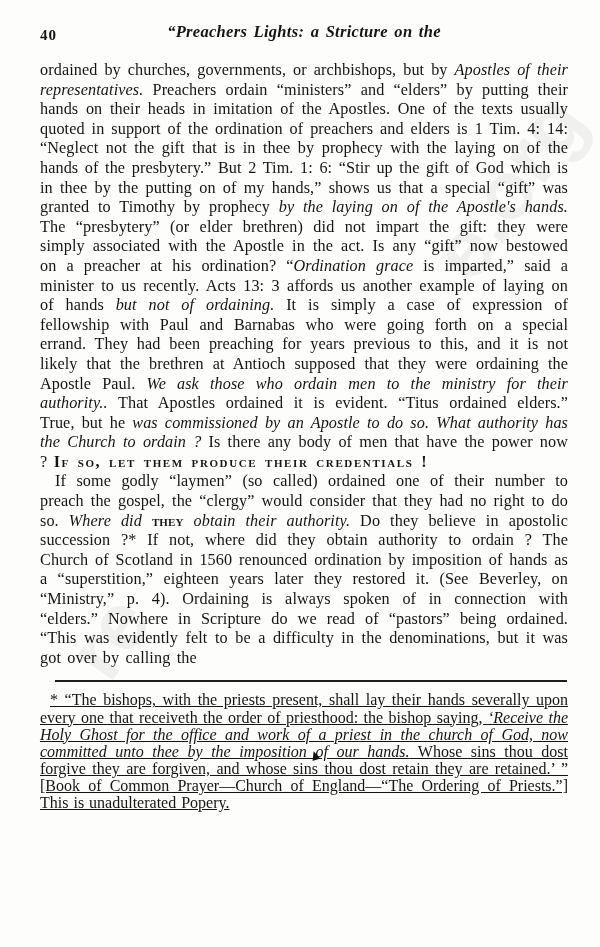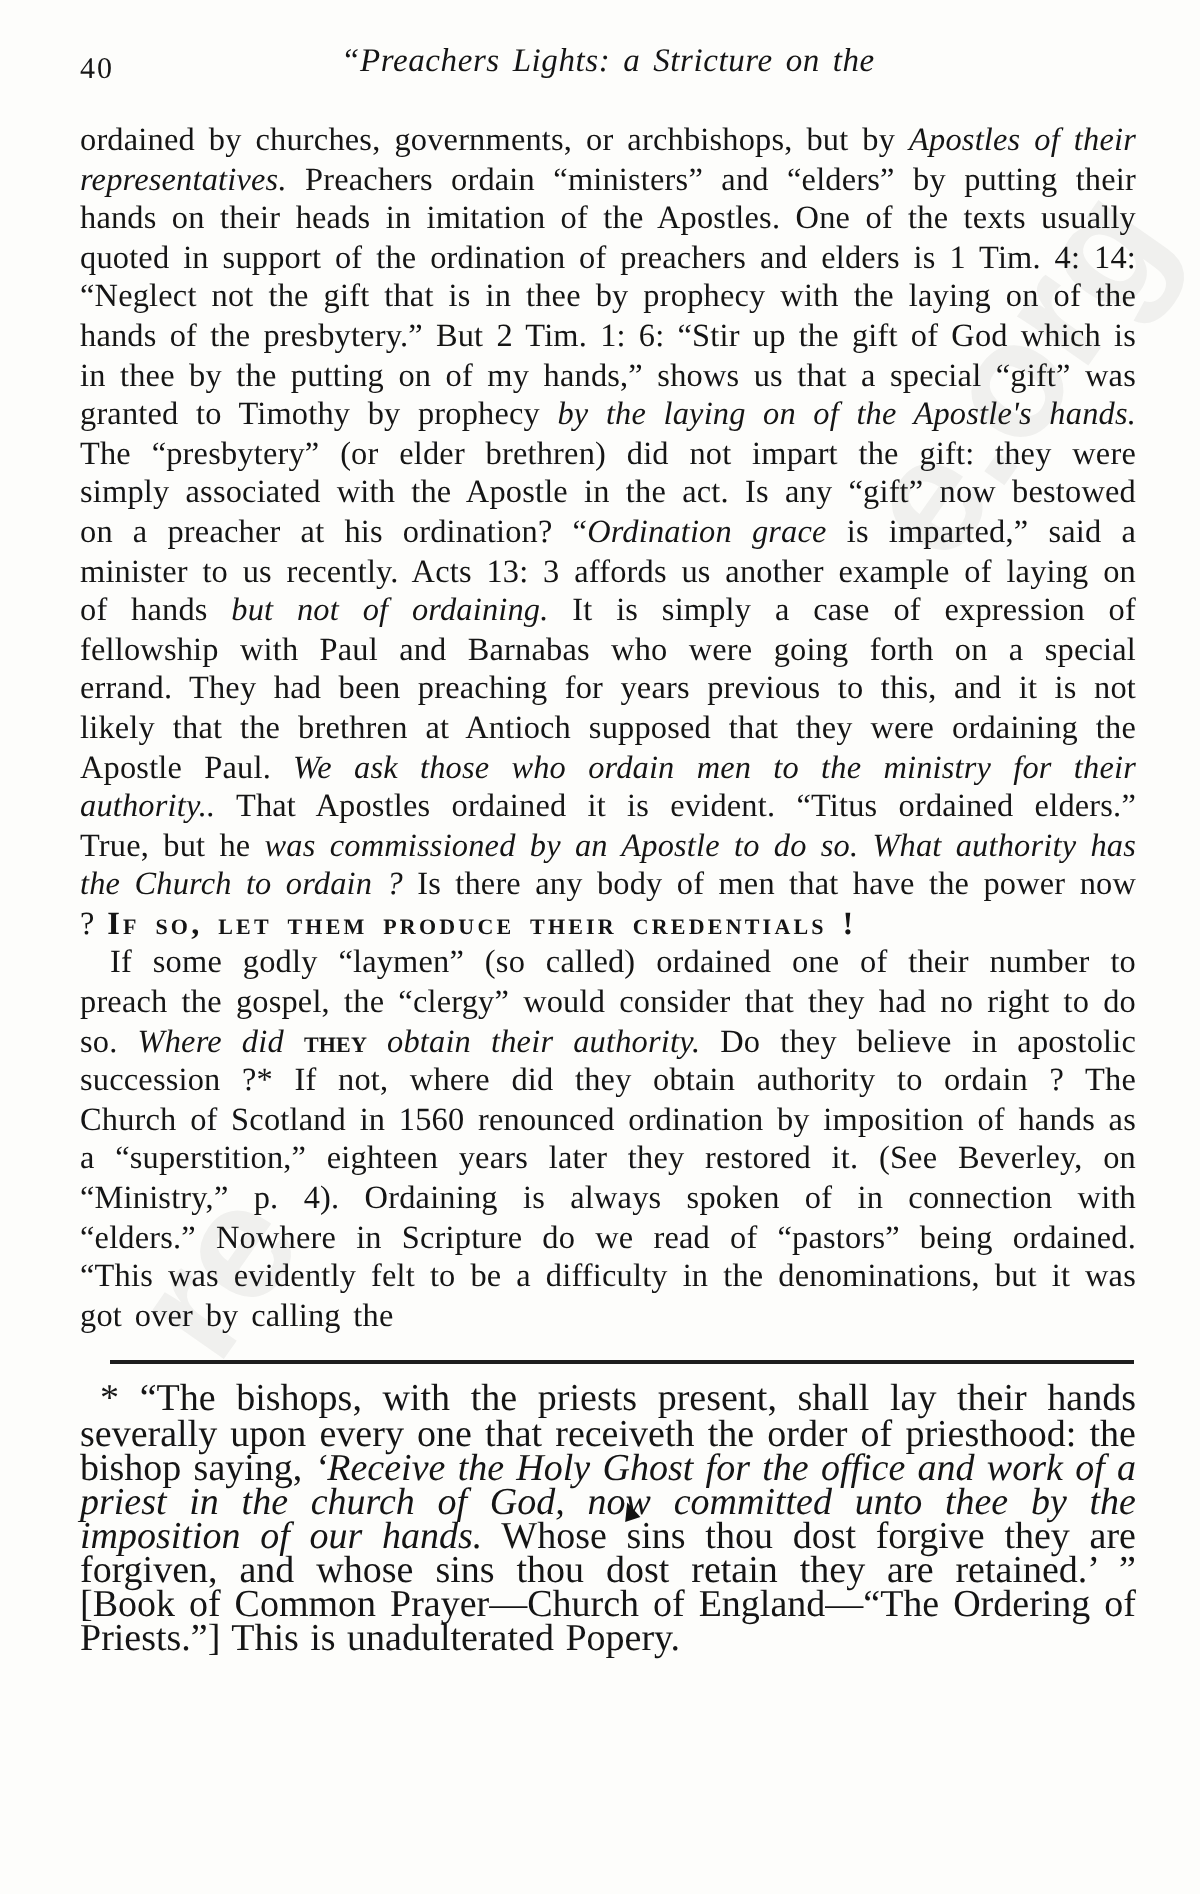--- a/index.html
+++ b/index.html
@@ -6,33 +6,33 @@
   .page{
     position:relative;
     width:600px;height:947px;
     background:#fdfdfb;
     overflow:hidden;
     color:#151515;
     font-family:"Liberation Serif", serif;
     -webkit-font-smoothing:antialiased;
   }
   .content{position:relative;z-index:1;padding:20px 32px 0 40px;}
-  .page-header{position:relative;height:26px;}
+  .page-header{position:relative;height:26px;font-weight:bold;}
   .page-number{position:absolute;left:0;top:7px;font-size:15px;letter-spacing:1px;}
   .running-title{display:block;text-align:center;font-style:italic;font-size:16.5px;word-spacing:2px;letter-spacing:.3px;}
   .title-artifact{font-size:11px;vertical-align:super;margin-left:-3px;}
   .body-text{margin-top:15px;text-align:justify;font-size:16.2px;line-height:19.6px;word-spacing:2.2px;letter-spacing:.1px;}
   .body-text p{margin:0;}
   .para-indent{text-indent:15px;}
   .st-italic{font-style:italic;}
   .st-smallcaps{font-variant:small-caps;font-weight:bold;}
   .st-spaced{letter-spacing:1.6px;}
   .footnote-rule{margin:12px 0 0 15px;width:512px;height:2px;background:#1d1d1d;}
   .footnote-section{margin-top:9px;}
-  .footnote-text{margin:0;text-align:justify;font-size:19px;line-height:17.1px;text-indent:10px;word-spacing:1px;}
+  .footnote-text{margin:0;text-align:justify;font-size:16px;line-height:17.1px;text-indent:10px;word-spacing:1px;text-decoration:underline;}
   .watermark{
     position:absolute;z-index:0;pointer-events:none;
     font-family:"Liberation Sans", sans-serif;font-weight:bold;
     color:rgba(70,70,70,0.07);
   }
   .wm-fragment-1{font-size:82px;left:408px;top:140px;transform:rotate(-55deg);}
   .wm-fragment-2{font-size:82px;left:70px;top:590px;transform:rotate(-55deg);}
   .ink-artifact{
     position:absolute;z-index:2;left:311px;top:751px;
     width:0;height:0;

